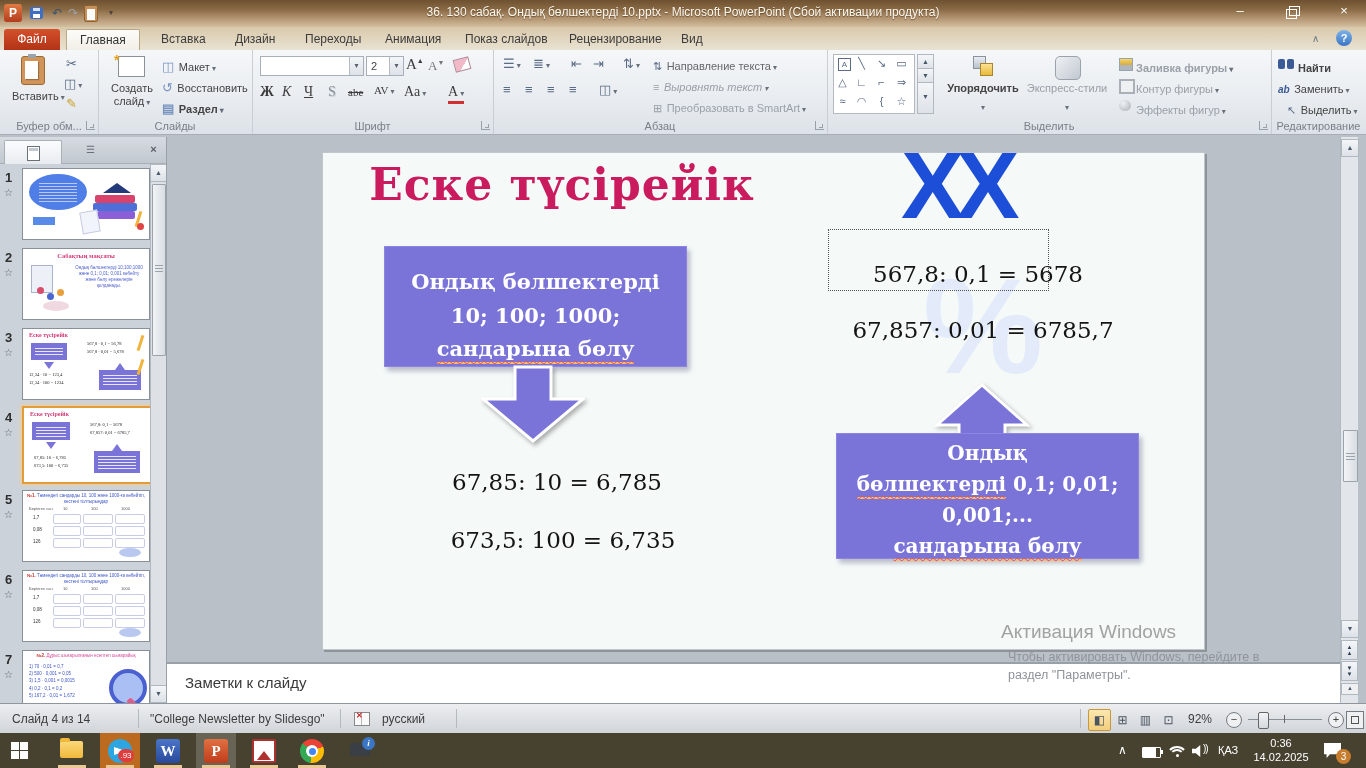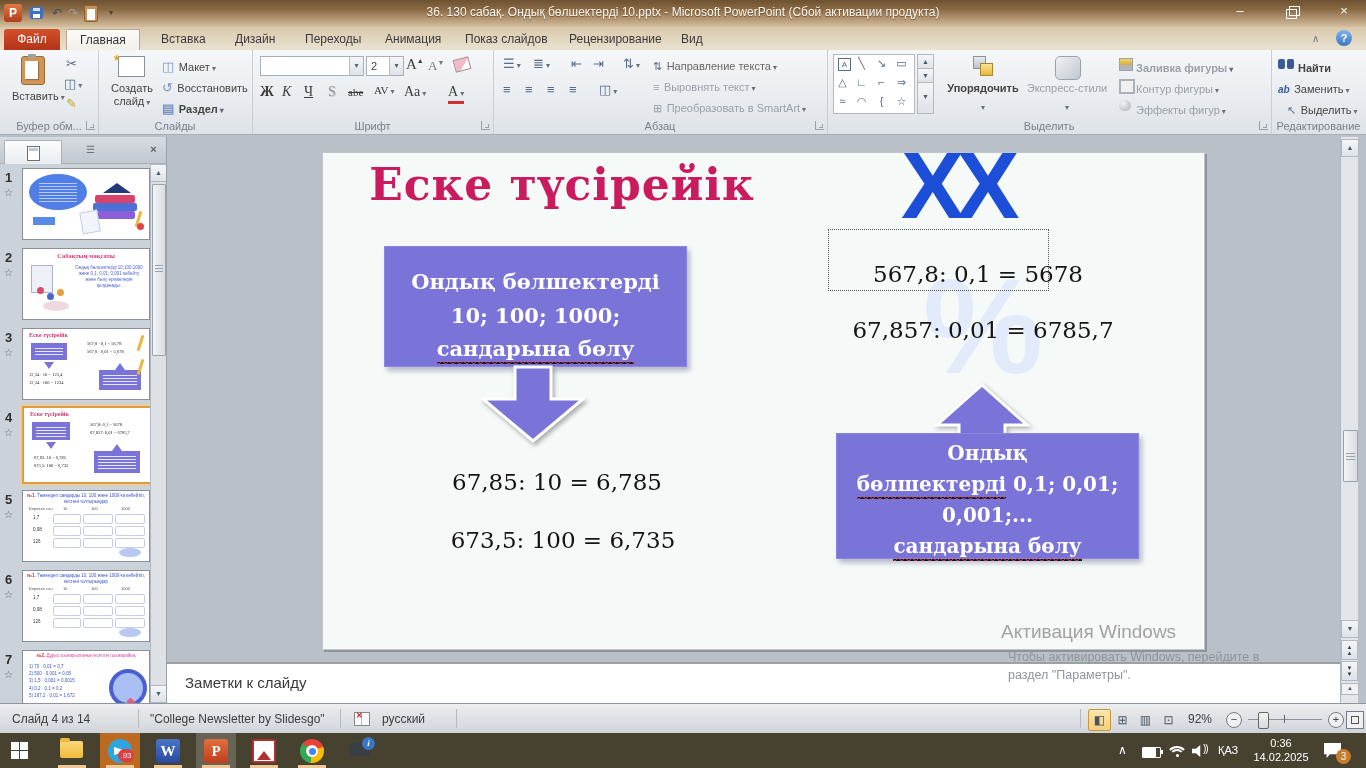--- a/index.html
+++ b/index.html
@@ -99,21 +99,21 @@
   .pencil{width:3px;height:16px;background:#f0b43c;transform:rotate(18deg);}
 
   
   .canvas{left:167px;top:137px;width:1173px;height:525px;background:#b9c0c7;overflow:hidden;}
   .slide{left:155px;top:15px;width:881px;height:496px;background:#f5faf9;border:1px solid #c0c6ca;
     box-shadow:2px 2px 0 rgba(90,95,100,.45);overflow:hidden;}
   .stitle{font-family:"DejaVu Serif",serif;font-weight:bold;font-size:44px;color:#cb1b5f;letter-spacing:1px;}
   .wm{font-family:"Liberation Sans",sans-serif;color:#1d4ed8;font-weight:bold;}
   .pbox{background:#7a74d8;border:1px solid #8c86e2;box-shadow:3px 4px 5px rgba(70,70,110,.35);
     color:#fff;font-family:"DejaVu Serif",serif;font-weight:bold;text-align:center;}
-  .uw{border-bottom:2px solid #0f172a;text-decoration:underline wavy #e05050 1px;text-underline-offset:4px;padding-bottom:1px;}
+  .uw{border-bottom:2px solid #fdba74;text-decoration:underline wavy #e05050 1px;text-underline-offset:4px;padding-bottom:1px;}
   .eq{font-family:"DejaVu Serif",serif;font-size:23px;color:#141414;text-align:center;}
   .dotted{border:1px dotted #555;}
   .act1{font-size:19px;color:#a2a2a2;}
   .act2{font-size:12.5px;color:#8f9499;}
 
   
   .mscroll{left:1340px;top:137px;width:17px;height:566px;background:#e2e6ea;border-left:1px solid #b2b8bf;}
   .dblarr{width:17px;height:20px;background:linear-gradient(#f4f6f8,#dde2e8);border:1px solid #b2b8bf;
     text-align:center;font-size:6px;line-height:6px;color:#2e3e50;padding-top:3px;box-sizing:border-box;}
 
@@ -269,21 +269,21 @@
       <div class="a icb dd" style="left:130px;top:6px;">⇅</div>
       <div class="a icb" style="left:10px;top:32px;">≡</div>
       <div class="a icb" style="left:32px;top:32px;">≡</div>
       <div class="a icb" style="left:54px;top:32px;">≡</div>
       <div class="a icb" style="left:76px;top:32px;">≡</div>
       <div class="a icb dd" style="left:106px;top:32px;">◫</div>
       <div class="a" style="left:160px;top:6px;">
         <span class="icb" style="font-size:11px;">⇅</span>
         <span class="rlabel dd" style="color:#666;">Направление текста</span>
       </div>
-      <div class="a" style="left:160px;top:27px;">
+      <div class="a" style="left:160px;top:27px;font-style:italic;">
         <span class="icb gray" style="font-size:11px;">≡</span>
         <span class="rlabel dd gray">Выровнять текст</span>
       </div>
       <div class="a" style="left:160px;top:48px;">
         <span class="icb gray" style="font-size:11px;">⊞</span>
         <span class="rlabel dd gray">Преобразовать в SmartArt</span>
       </div>
       <div class="a grplabel">Абзац</div>
       <div class="a lnch" style="right:3px;bottom:4px;"></div>
     </div>

